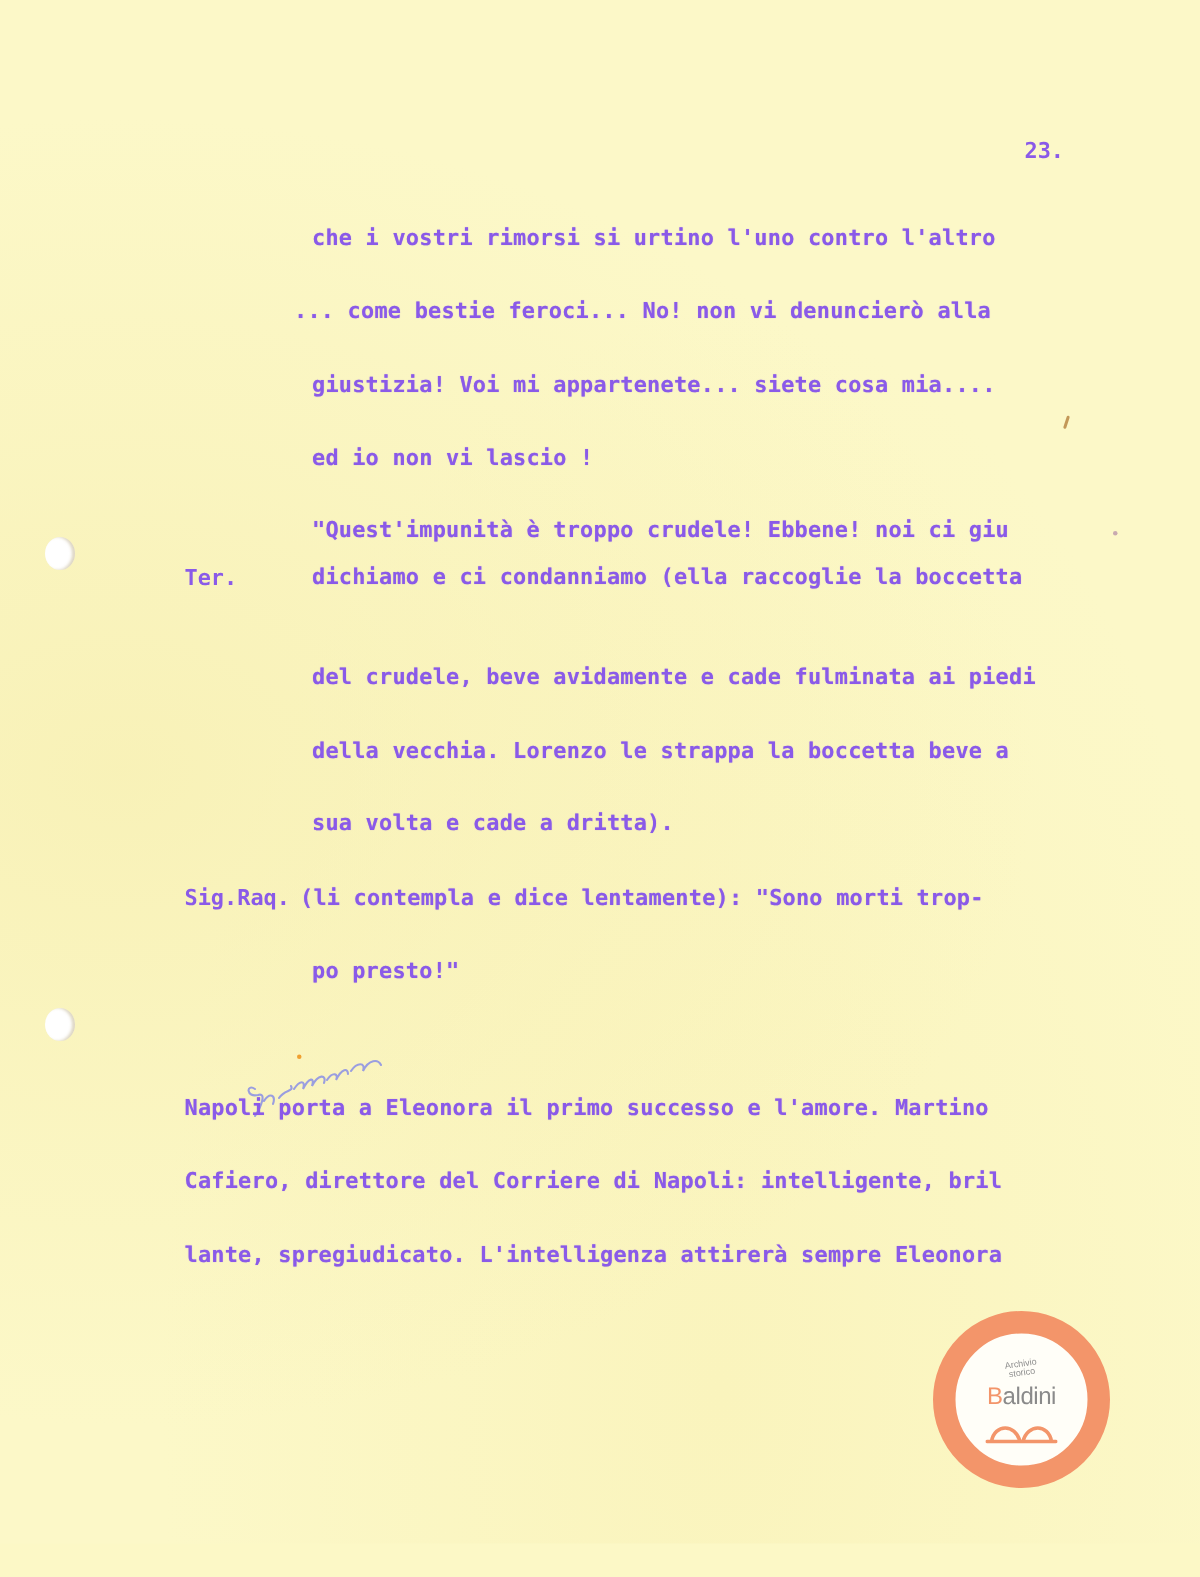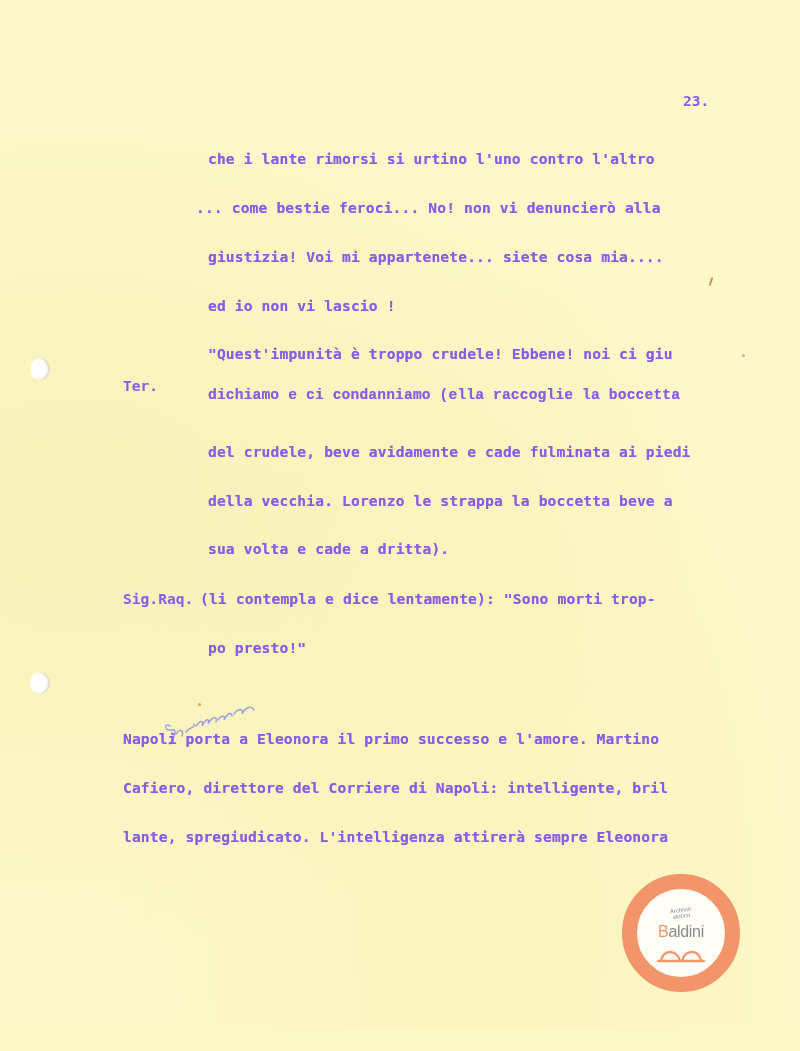--- a/index.html
+++ b/index.html
@@ -124,28 +124,28 @@
 
   <div class="punch-hole" style="left:30px; top:358px;"></div>
   <div class="punch-hole" style="left:30px; top:672px;"></div>
 
   <div class="speck" style="left:710px; top:277px; width:2px; height:9px; transform:rotate(18deg);"></div>
   <div class="tick" style="left:742px; top:354px;"></div>
   <div class="speck" style="left:198px; top:703px; width:3px; height:3px; background:#f0a030;"></div>
 
   <div class="page-number">23.</div>
 
-  <div class="line" style="left:208px; top:150px;">che i lante rimorsi si urtino l'uno contro l'altro</div>
+  <div class="line" style="left:208px; top:150px;">che i vostri rimorsi si urtino l'uno contro l'altro</div>
   <div class="line" style="left:196px; top:199px;">... come bestie feroci... No! non vi denuncierò alla</div>
   <div class="line" style="left:208px; top:248px;">giustizia! Voi mi appartenete... siete cosa mia....</div>
   <div class="line" style="left:208px; top:297px;">ed io non vi lascio !</div>
 
   <div class="speaker" style="left:123px; top:345px;margin-top:32px;">Ter.</div>
   <div class="line" style="left:208px; top:345px;"><span>"Quest'impunità è troppo crudele! Ebbene! noi ci giu</span></div>
-  <div class="line" style="left:208px; top:386px;font-family:Liberation Mono, monospace;">dichiamo e ci condanniamo (ella raccoglie la boccetta</div>
+  <div class="line" style="left:208px; top:376px;">dichiamo e ci condanniamo (ella raccoglie la boccetta</div>
   <div class="line" style="left:208px; top:443px;">del crudele, beve avidamente e cade fulminata ai piedi</div>
   <div class="line" style="left:208px; top:492px;">della vecchia. Lorenzo le strappa la boccetta beve a</div>
   <div class="line" style="left:208px; top:540px;">sua volta e cade a dritta).</div>
 
   <div class="speaker" style="left:123px; top:590px;">Sig.Raq.</div>
   <div class="line" style="left:200px; top:590px;">(li contempla e dice lentamente): "Sono morti trop-</div>
   <div class="line" style="left:208px; top:639px;">po presto!"</div>
 
   <svg class="signature" viewBox="0 0 110 50">
     <path d="M10 28 C4 24, 4 34, 12 32 C18 30, 14 40, 10 46 M16 36 C20 30, 24 32, 22 38 M26 34 C30 28, 36 30, 34 26 M36 28 C40 22, 44 22, 42 28 C46 20, 50 20, 48 26 C52 18, 58 18, 56 24 M58 22 C62 16, 66 18, 64 22 C68 14, 72 14, 72 18 M74 16 C78 10, 84 10, 82 16 C86 8, 92 8, 94 12" fill="none" stroke="#9a9ee0" stroke-width="1.4" stroke-linecap="round"></path>

